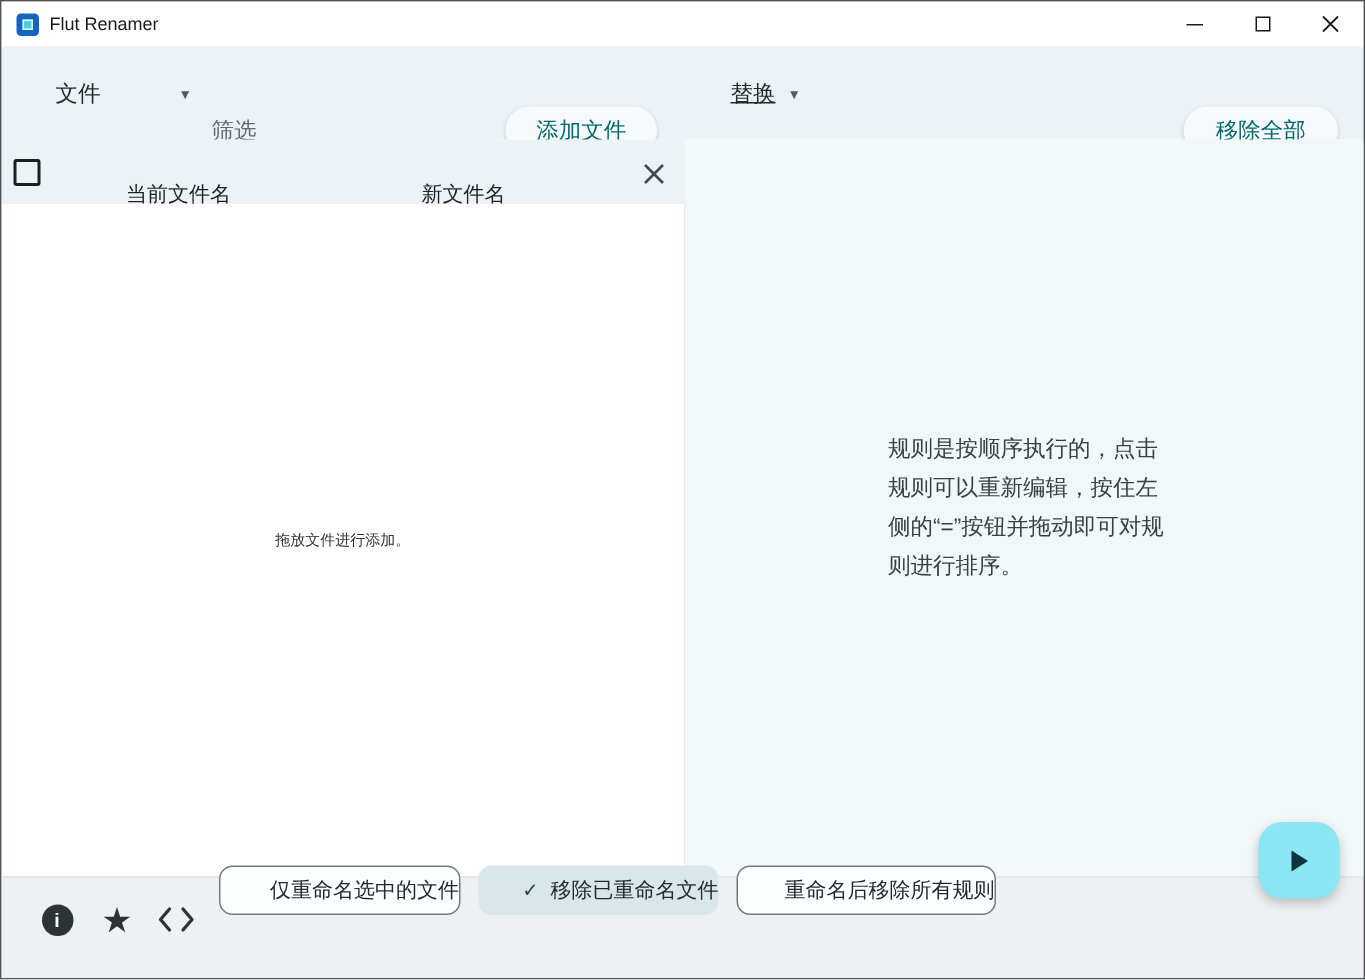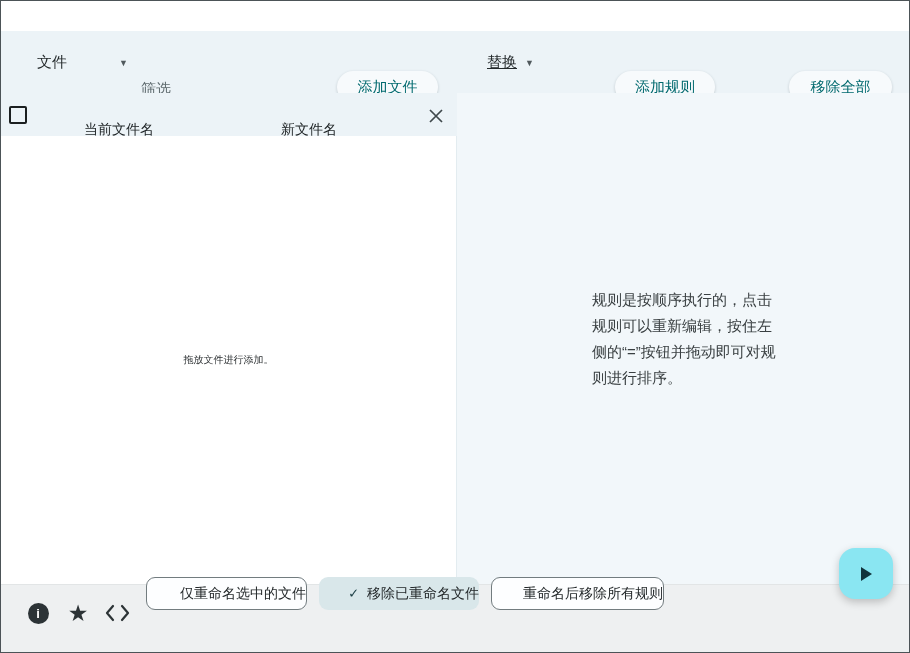--- a/index.html
+++ b/index.html
@@ -24,21 +24,21 @@
   .win-btn { width:45px; height:30px; display:flex; align-items:center; justify-content:center; cursor:default; }
   .glyph-min { width:11px; height:1px; background:#1a1a1a; }
   .glyph-max { width:10px; height:10px; border:1px solid #1a1a1a; }
 
   
   .toolbar { position:absolute; left:0; top:30px; width:100%; height:62px; background:#ecf3f7; }
   .menu-label { position:absolute; font-size:15px; color:#23292b; }
   .arrow-down { font-size:9px; color:#50595d; position:absolute; }
   .filter-input {
     position:absolute; left:140px; top:44px; width:188px; height:28px;
-    background:transparent; border:none; border-bottom:1px solid #0f766e;
+    background:transparent; border:none; border-bottom:4px solid #0f766e;
     font-size:15px; color:#3a4042; outline:none;
     font-family:"Liberation Sans","DejaVu Sans",sans-serif;
   }
   .filter-input::placeholder { color:#5f6b6f; opacity:1; }
   .pill {
     position:absolute; top:40px; height:32px; border:none; border-radius:16px;
     background:#f7fafc; box-shadow:0 1px 3px rgba(40,60,70,.22);
     color:#00696e; font-size:15px; cursor:pointer;
     display:flex; align-items:center; justify-content:center;
     font-family:"Liberation Sans","DejaVu Sans",sans-serif;
@@ -86,29 +86,47 @@
     background:#8ae6f2; border:none; border-radius:16px; cursor:pointer;
     display:flex; align-items:center; justify-content:center;
     box-shadow:0 3px 8px rgba(0,0,0,.22); z-index:5;
   }
 </style>
 </head>
 <body>
 
 <div class="window">
 
+  <div class="titlebar">
+    <div class="app-logo">
+        <div class="inner"></div>
+      </div>
+    <span class="win-title">Flut Renamer</span>
+    <div class="win-controls">
+      <div class="win-btn">
+          <span class="glyph-min"></span>
+        </div>
+      <div class="win-btn">
+          <span class="glyph-max"></span>
+        </div>
+      <div class="win-btn">
+        <svg width="12" height="12" viewBox="0 0 12 12">
+            <path d="M1 1 L11 11 M11 1 L1 11" stroke="#1a1a1a" stroke-width="1.2" fill="none"></path>
+          </svg>
+      </div>
+    </div>
+  </div>
 
   <div class="toolbar">
     <span class="menu-label" style="left:36px; top:22px;font-family:Liberation Mono, monospace;">文件</span>
     <span class="arrow-down" style="left:118px; top:27px;">▼</span>
     <input class="filter-input" type="text" placeholder="筛选" style="">
     <button class="pill" style="left:336px; width:101px;">添加文件</button>
     <span class="menu-label" style="left:486px; top:22px;text-decoration:underline;">替换</span>
     <span class="arrow-down" style="left:524px; top:27px;">▼</span>
-    <button class="pill" style="left:614px; width:100px;">添加规则</button>
     <button class="pill" style="left:788px; width:103px;">移除全部</button>
   </div>
 
   <div class="list-header"></div>
   <div class="checkbox"></div>
   <span class="col-label" style="left:83px;">当前文件名</span>
   <span class="col-label" style="left:280px;">新文件名</span>
   <div class="clear-x">
     <svg width="20" height="20" viewBox="0 0 20 20">
         <path d="M4 4 L16 16 M16 4 L4 16" stroke="#3f484b" stroke-width="1.7" fill="none"></path>

